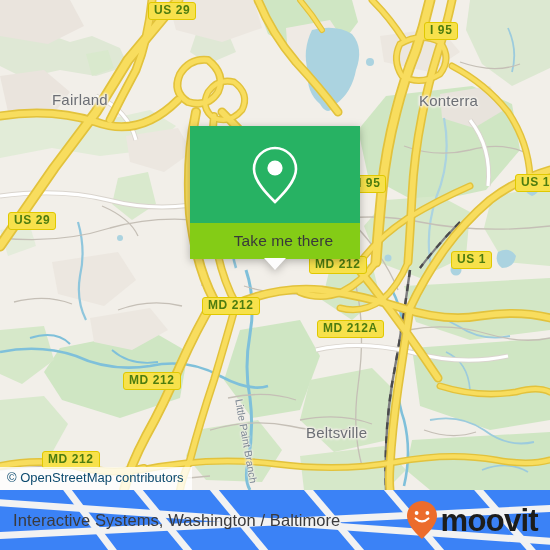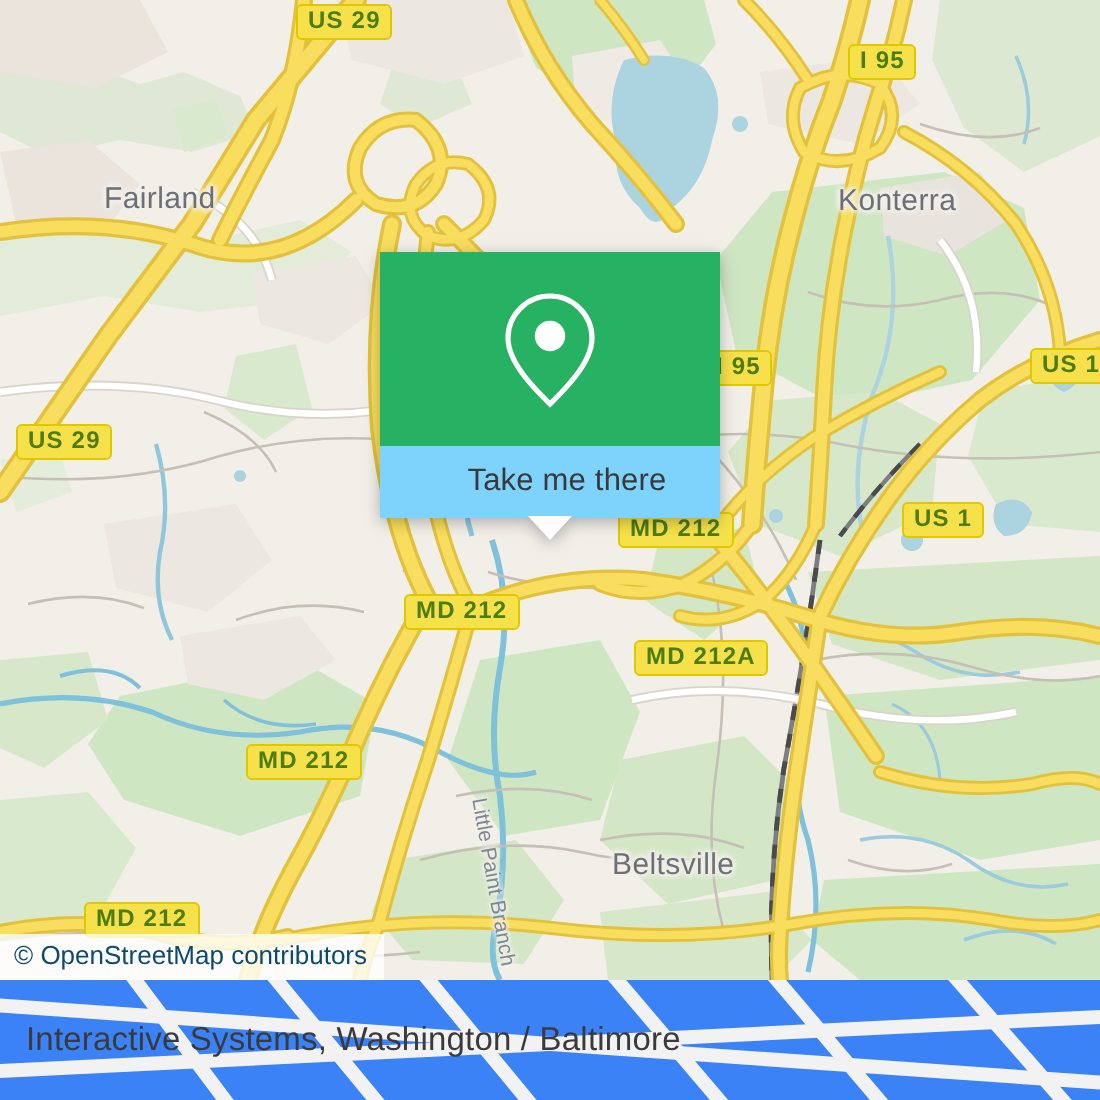--- a/index.html
+++ b/index.html
@@ -102,21 +102,21 @@
   #popup-image {
     height: 97px;
     background: #27b263;
     display: flex;
     align-items: center;
     justify-content: center;
   }
   #popup-footer {
     position: relative;
     height: 36px;
-    background: #7dd3fc;
+    background: #84cc16;
     display: flex;
     align-items: center;
     justify-content: center;
     padding-left: 17px;
   }
   #popup-label {
     color: #39393b;
     font-family: "Liberation Sans", sans-serif;
     font-size: 15.5px;
     letter-spacing: 0.1px;
@@ -426,15 +426,24 @@
         <path d="M300,-10 L368,70"></path>
         <path d="M380,-10 L448,70"></path>
         <path d="M470,-10 L540,70"></path>
         <path d="M-10,46 L560,18"></path>
         <path d="M-10,12 L560,52"></path>
       </g>
     </svg>
 
     <div id="bottom-title">Interactive Systems, Washington / Baltimore</div>
 
+    <div id="brand">
+      <svg width="34" height="40" viewBox="0 0 34 40">
+        <path d="M17 1 C8.7 1 2 7.7 2 16 C2 25.5 13.4 35.5 17 39 C20.6 35.5 32 25.5 32 16 C32 7.7 25.3 1 17 1 Z" fill="#ec6c2c"></path>
+        <circle cx="11.6" cy="13" r="1.9" fill="#ffffff"></circle>
+        <circle cx="22.4" cy="13" r="1.9" fill="#ffffff"></circle>
+        <path d="M10.6 18.4 Q17 24.4 23.4 18.4" stroke="#ffffff" stroke-width="2.1" fill="none" stroke-linecap="round"></path>
+      </svg>
+      <span id="brand-text">moovit</span>
+    </div>
   </div>
 
 </div>
 
 </body></html>

